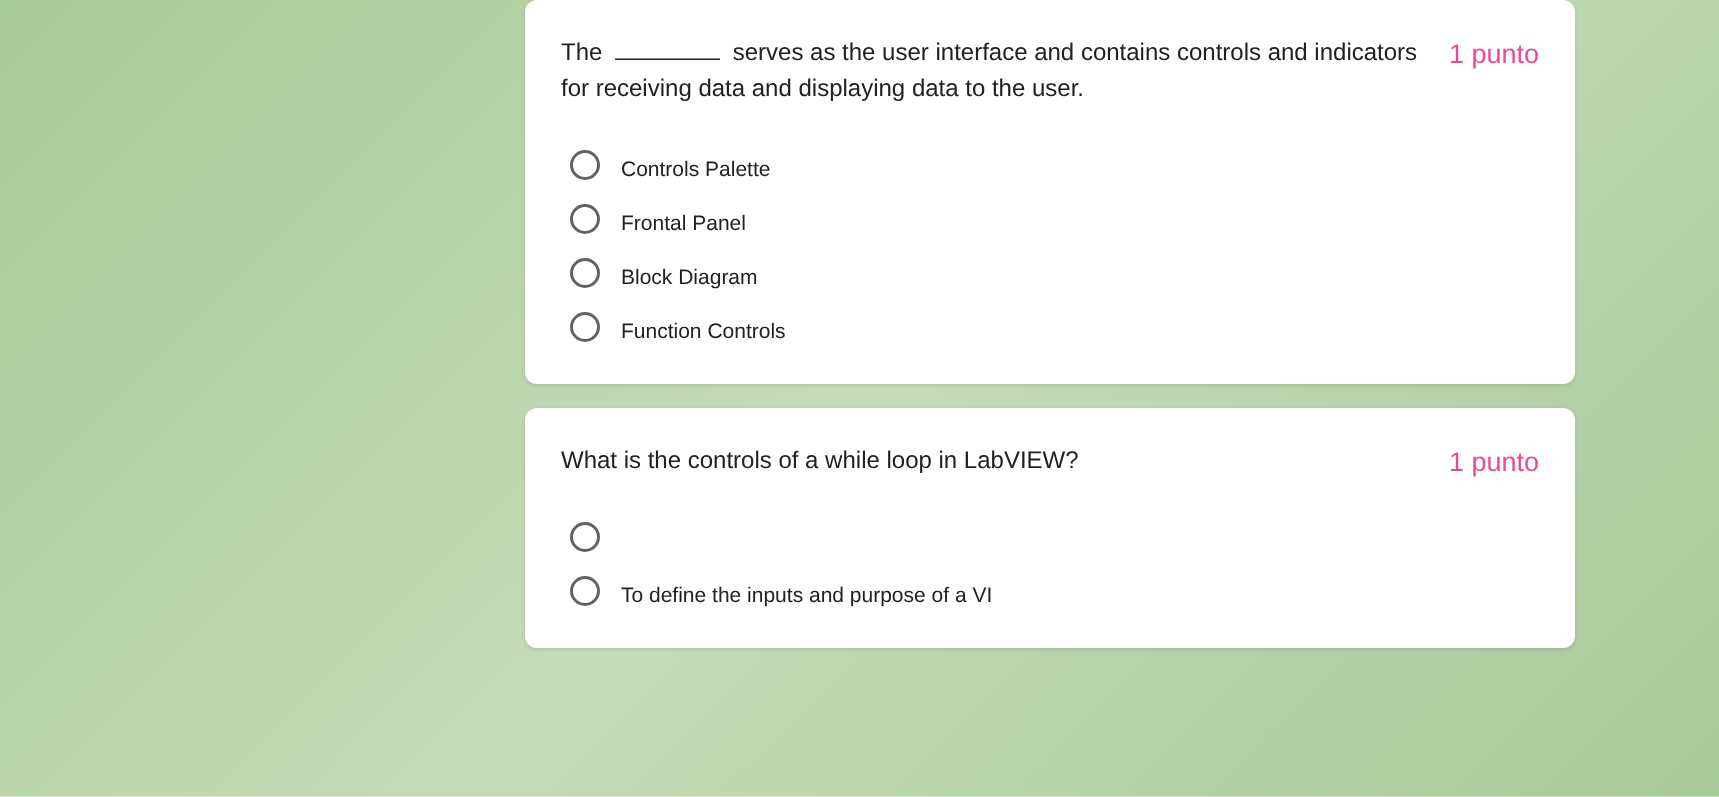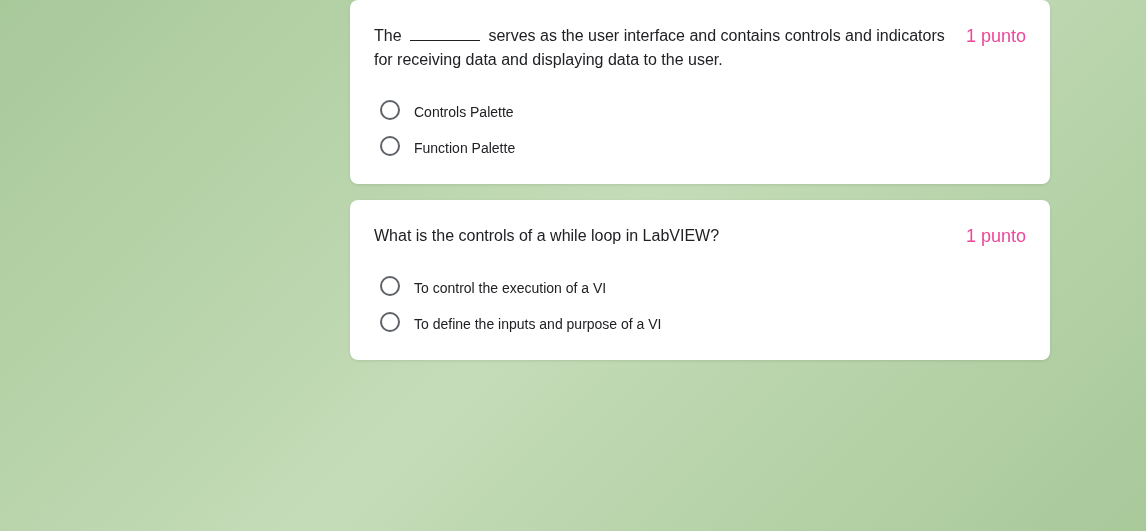--- a/index.html
+++ b/index.html
@@ -89,36 +89,43 @@
       </div>
       <div class="points">1 punto</div>
     </div>
     <div class="options-list">
       <div class="option-item">
         <span class="radio-circle"></span>
         <span class="option-label">Controls Palette</span>
       </div>
       <div class="option-item">
         <span class="radio-circle"></span>
-        <span class="option-label">Function Palette</span>
+        <span class="option-label">Frontal Panel</span>
+      </div>
+      <div class="option-item">
+        <span class="radio-circle"></span>
+        <span class="option-label">Block Diagram</span>
+      </div>
+      <div class="option-item">
+        <span class="radio-circle"></span>
+        <span class="option-label">Function Controls</span>
       </div>
     </div>
   </div>
 
   <div class="question-card">
     <div class="question-header">
       <div class="question-text">
         <span>What is the controls of a while loop in LabVIEW?</span>
       </div>
       <div class="points">1 punto</div>
     </div>
     <div class="options-list">
       <div class="option-item">
         <span class="radio-circle"></span>
-        <span class="option-label">To control the execution of a VI</span>
       </div>
       <div class="option-item">
         <span class="radio-circle"></span>
         <span class="option-label">To define the inputs and purpose of a VI</span>
       </div>
     </div>
   </div>
 
 </div>
 

